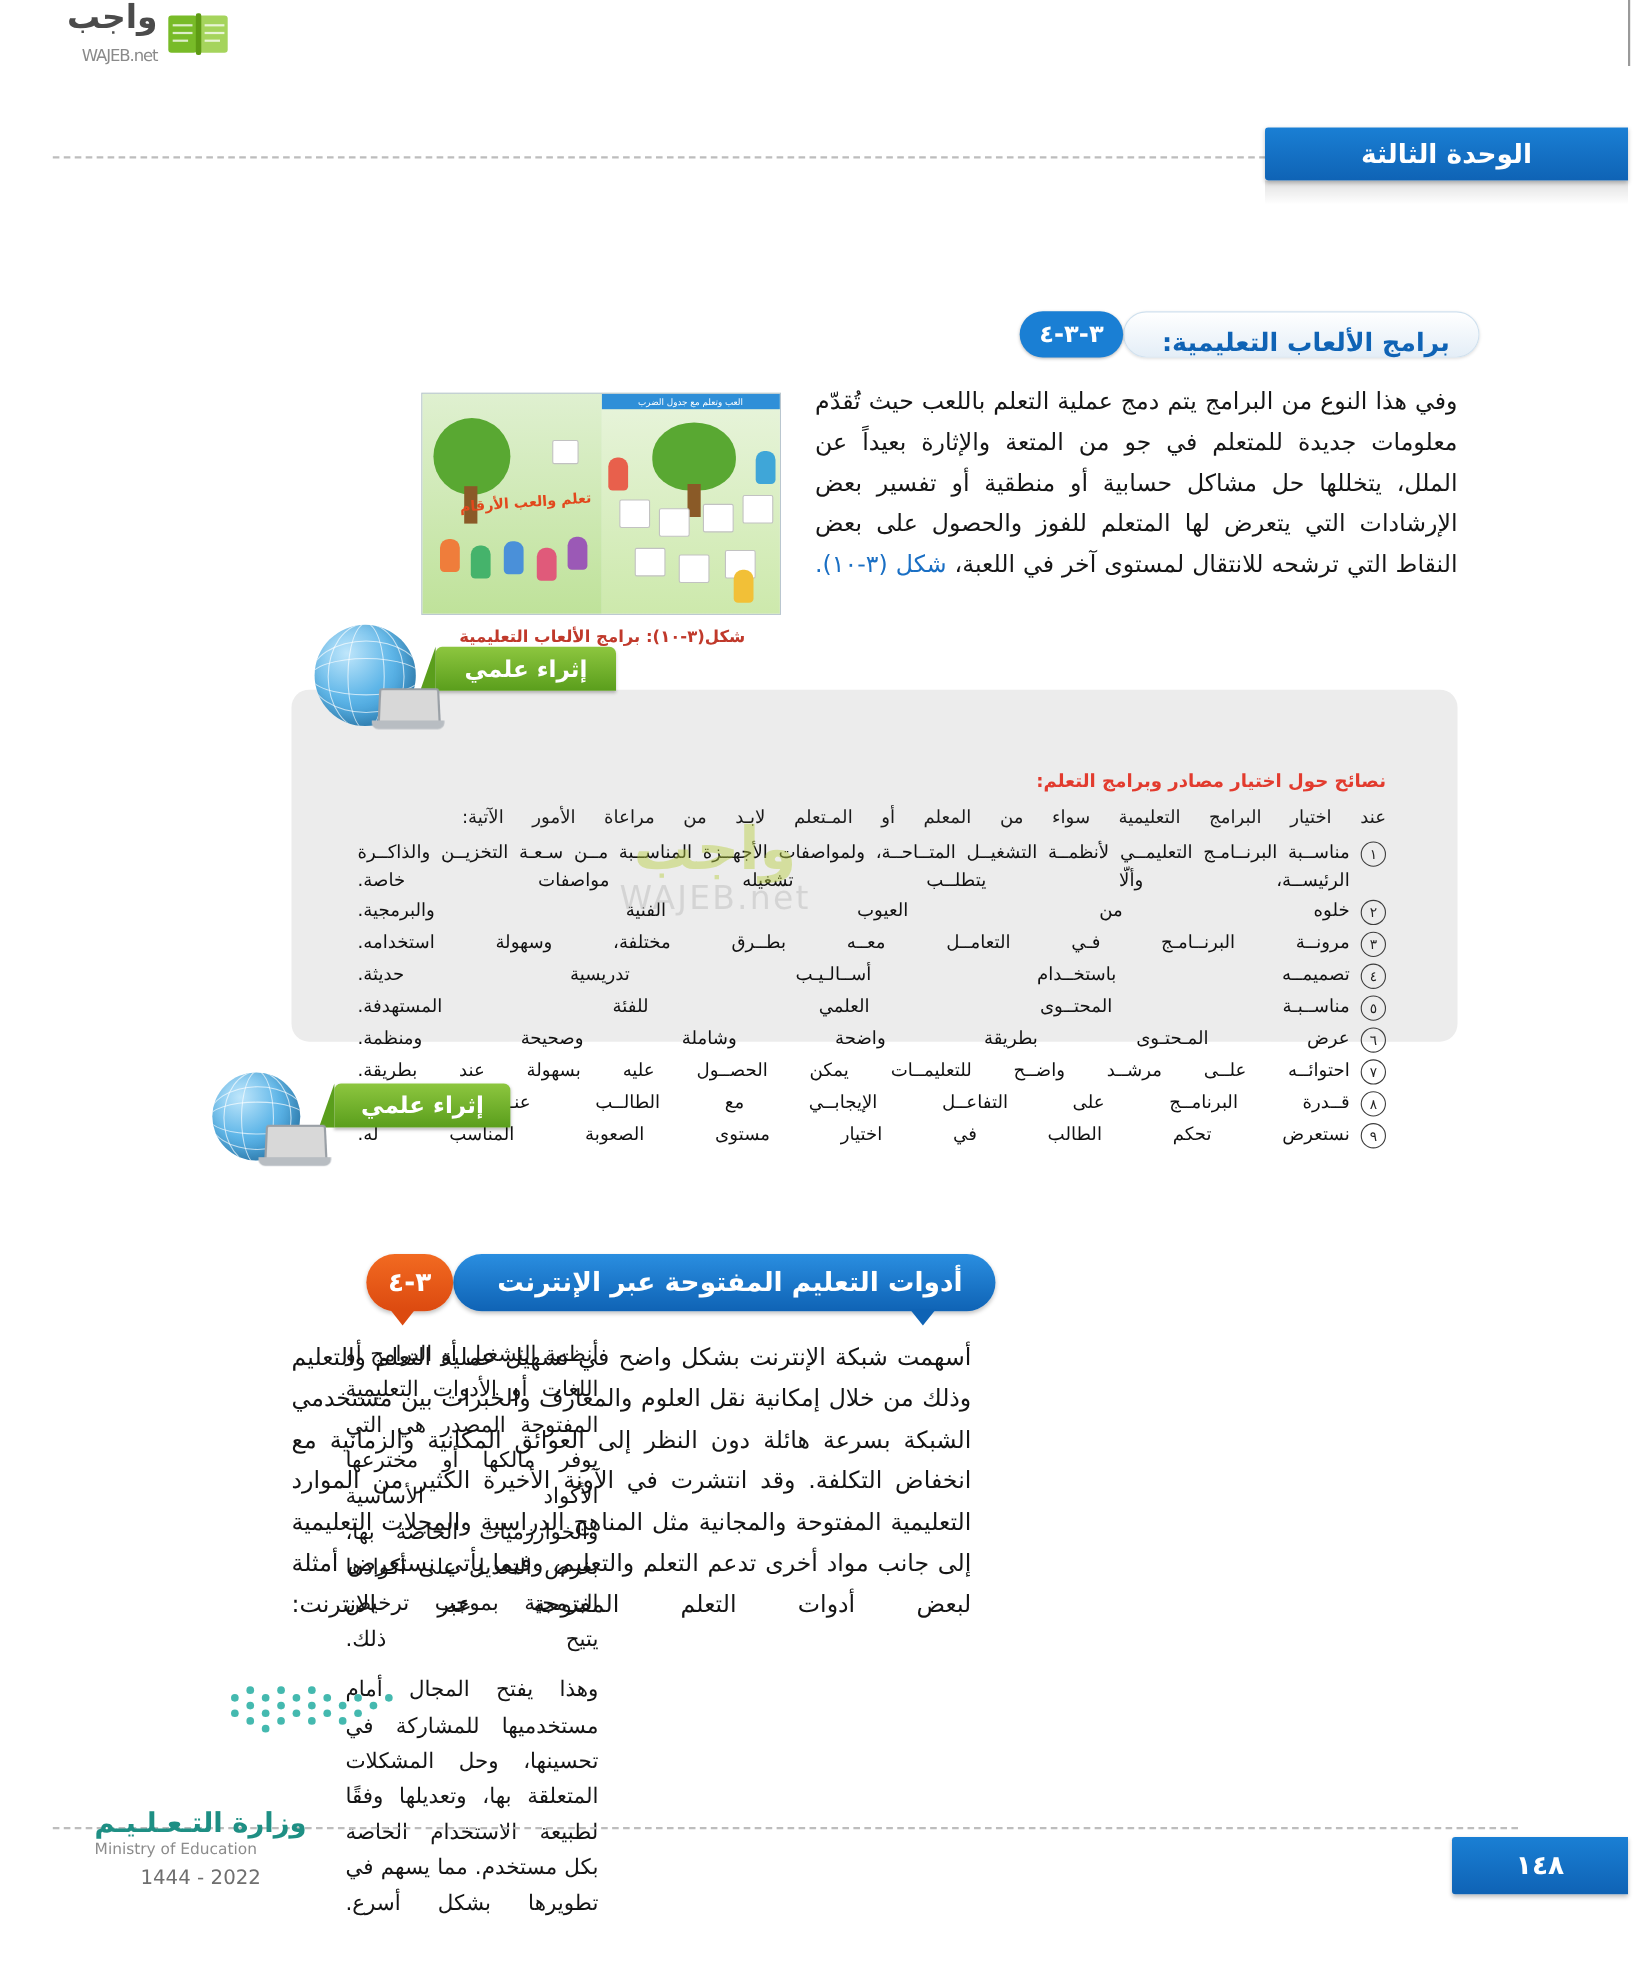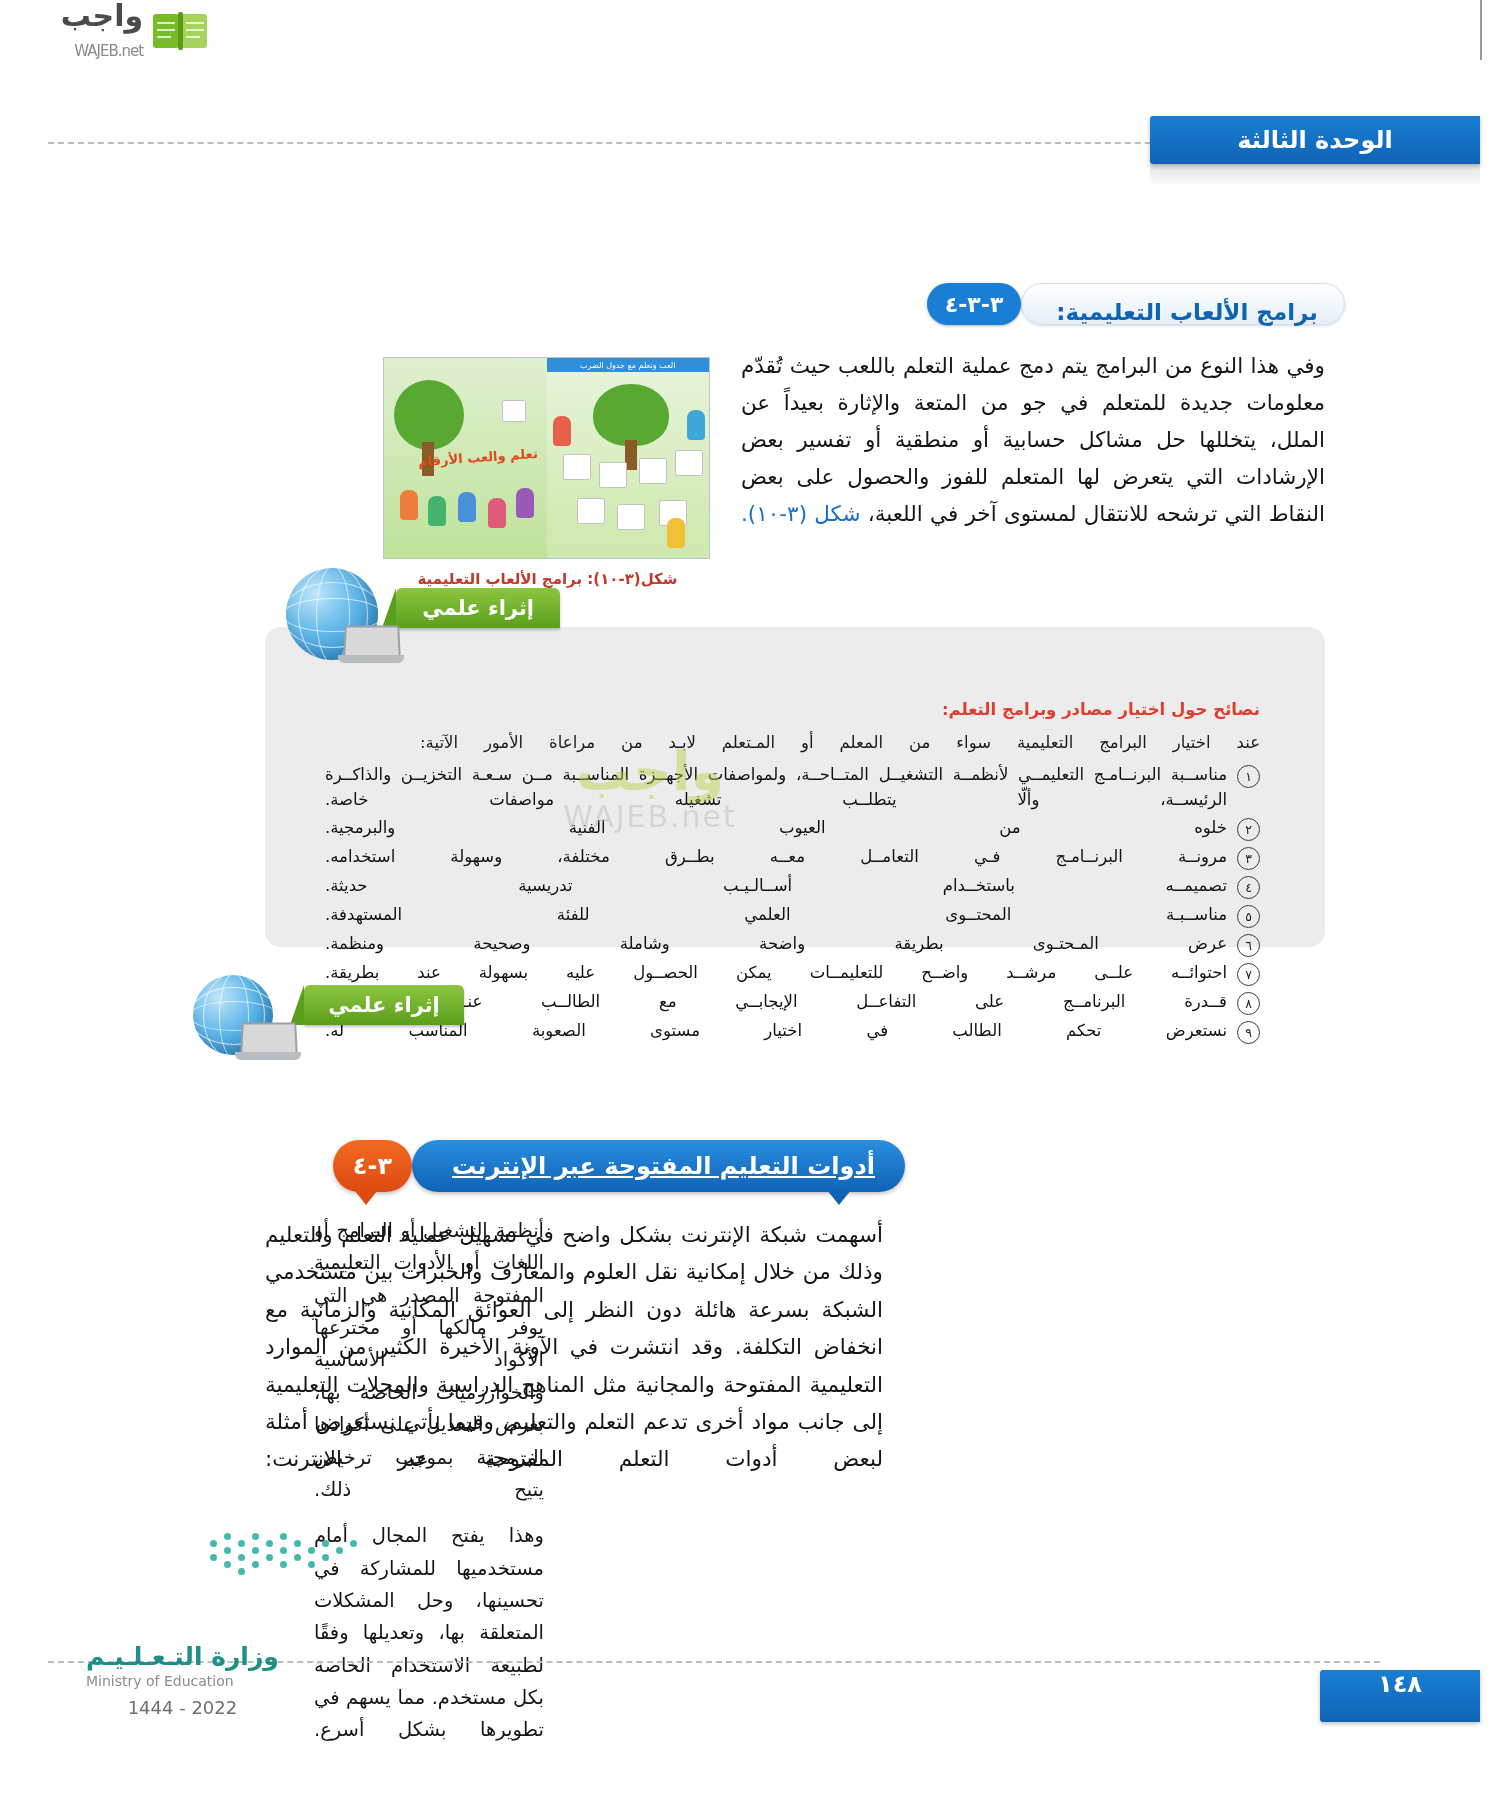--- a/index.html
+++ b/index.html
@@ -398,21 +398,20 @@
     color: #fff;
     font-size: 24px;
     font-weight: bold;
     padding: 0 30px 0 40px;
     margin-right: -22px;
     display: flex;
     align-items: center;
     border-radius: 26px;
     box-shadow: 0 2px 4px rgba(0,0,0,.25);
     position: relative;
-    text-decoration: underline;
   }
   .sec4 .ttl:after{
     content:"";
     position:absolute;
     bottom:-13px; right:54px;
     border-left: 12px solid transparent;
     border-right: 12px solid transparent;
     border-top: 15px solid #0f63b5;
   }
 
@@ -492,21 +491,21 @@
     position: absolute;
     bottom: 78px;
     right: 20px;
     width: 160px;
     height: 52px;
     background: linear-gradient(180deg,#1a7fd4 0%,#0f63b5 100%);
     color: #fff;
     font-size: 24px;
     font-weight: bold;
     display: flex;
-    align-items: flex-start;
+    align-items: center;
     justify-content: center;
     border-radius: 3px 0 0 3px;
     box-shadow: 0 2px 4px rgba(0,0,0,.25);
   }
   .pagenum:before {
     content: "";
     position: absolute;
     left: -18px; top: 5px;
     width: 22px; height: 44px;
     background: #3a3a3a;

